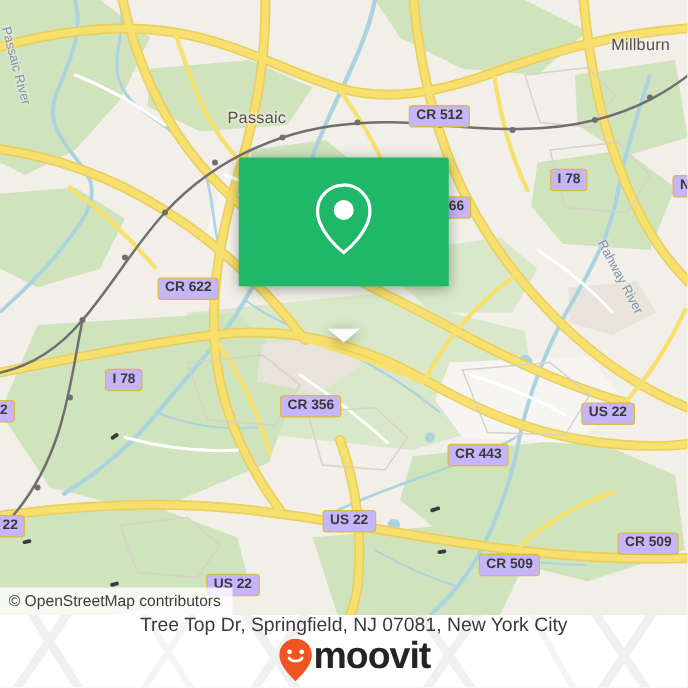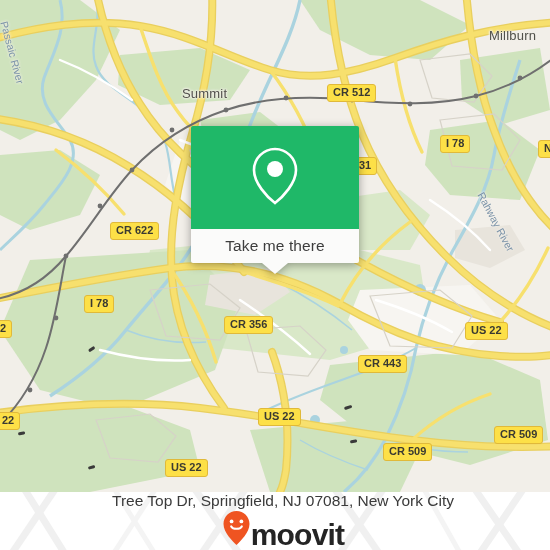--- a/index.html
+++ b/index.html
@@ -24,21 +24,21 @@
     text-shadow:0 0 3px #f2efe9,0 0 3px #f2efe9,0 0 2px #f2efe9,0 0 2px #f2efe9;
     pointer-events:none;
   }
   .river-label{
     position:absolute;color:#7a92a8;font-size:10.5px;white-space:nowrap;
     text-shadow:0 0 3px #f2efe9,0 0 3px #f2efe9;
     pointer-events:none;
   }
   
   .shield{
-    position:absolute;background:#fde047;border:1.5px solid #e0b93a;
+    position:absolute;background:#c4b5fd;border:1.5px solid #e0b93a;
     border-radius:3px;color:#3a3a32;font-size:11px;font-weight:bold;
     padding:1px 5px 2px;line-height:13px;white-space:nowrap;
     box-sizing:border-box;
   }
 
   
   .attribution{
     position:absolute;left:0;bottom:0;
     background:rgba(255,255,255,.78);
     color:#3c3c3c;font-size:12.5px;
@@ -76,21 +76,21 @@
     position:absolute;left:0;top:492px;width:550px;height:58px;
     background:#ffffff;overflow:hidden;
   }
   .footer-bg{position:absolute;left:0;top:0;width:550px;height:58px;}
   .footer-row{
     position:absolute;left:6px;top:0;width:550px;height:58px;
     display:flex;align-items:center;justify-content:space-between;
     padding:0 18px 0 22px;box-sizing:border-box;flex-direction:column;
   }
   .addr{color:#3a3a3a;font-size:15.5px;white-space:nowrap;}
-  .brand{display:flex;align-items:flex-end;gap:0;}
+  .brand{display:flex;align-items:flex-start;gap:0;}
   .brand-word{color:#242424;font-size:30px;font-weight:bold;letter-spacing:-.8px;line-height:30px;}
 </style>
 </head>
 <body>
 
 <div id="app">
 
   <div class="map">
     <svg viewBox="0 0 550 492" xmlns="http://www.w3.org/2000/svg">
       <defs>
@@ -223,58 +223,56 @@
       <g fill="#3a3a3a">
         <rect x="344" y="406" width="8" height="3" rx="1.4" transform="rotate(-18 348 407)"></rect>
         <rect x="88" y="466" width="7" height="3" rx="1.4" transform="rotate(-15 91 467)"></rect>
         <rect x="350" y="440" width="7" height="3" rx="1.4" transform="rotate(-10 353 441)"></rect>
         <rect x="18" y="432" width="7" height="3" rx="1.4" transform="rotate(-12 21 433)"></rect>
         <rect x="88" y="348" width="7" height="3" rx="1.4" transform="rotate(-35 91 349)"></rect>
       </g>
     </svg>
 
     <div>
-        <div class="place-label" style="left: 182px; top: 86px;">Summit</div>
+        <div class="place-label" style="left: 182px; top: 86px;">Passaic</div>
         <div class="place-label" style="left: 489px; top: 28px;">Millburn</div>
       </div>
     <div>
         <div class="river-label" style="left: 10px; top: 20px; transform: rotate(75deg); transform-origin: left top;">Passaic River</div>
         <div class="river-label" style="left: 486px; top: 190px; transform: rotate(62deg); transform-origin: left top;">Rahway River</div>
       </div>
     <div>
         <div class="shield" style="left: 327px; top: 84px;">CR 512</div>
         <div class="shield" style="left: 440px; top: 135px;">I 78</div>
-        <div class="shield" style="left: 353px; top: 157px;">31</div>
+        <div class="shield" style="left: 353px; top: 157px;">66</div>
         <div class="shield" style="left: 538px; top: 140px;">N</div>
-        <div class="shield" style="left: 110px; top: 222px;">CR 622</div>
+        <div class="shield" style="left: 126px; top: 222px;">CR 622</div>
         <div class="shield" style="left: 84px; top: 295px;">I 78</div>
         <div class="shield" style="left: -6px; top: 320px;">2</div>
         <div class="shield" style="left: 224px; top: 316px;">CR 356</div>
         <div class="shield" style="left: 465px; top: 322px;">US 22</div>
         <div class="shield" style="left: 358px; top: 355px;">CR 443</div>
         <div class="shield" style="left: 258px; top: 408px;">US 22</div>
         <div class="shield" style="left: -4px; top: 412px;">22</div>
         <div class="shield" style="left: 383px; top: 443px;">CR 509</div>
         <div class="shield" style="left: 494px; top: 426px;">CR 509</div>
         <div class="shield" style="left: 165px; top: 459px;">US 22</div>
       </div>
 
+    <div class="attribution">© OpenStreetMap contributors</div>
   </div>
 
   <div class="card">
     <div class="card-head">
       <span>
         <svg width="52" height="62" viewBox="0 0 52 62" xmlns="http://www.w3.org/2000/svg">
           <path d="M26 4 C14.4 4 5 13.4 5 25 C5 38 18 52 26 58 C34 52 47 38 47 25 C47 13.4 37.6 4 26 4 Z" fill="none" stroke="#ffffff" stroke-width="2.6"></path>
           <circle cx="26" cy="24" r="8" fill="#ffffff"></circle>
         </svg>
       </span>
-    </div>
-    <div class="card-body">
-      <span class="cta">Take me there</span>
     </div>
     <div class="card-tail"></div>
   </div>
 
   <div class="footer">
     <svg class="footer-bg" viewBox="0 0 550 58" xmlns="http://www.w3.org/2000/svg">
       <rect x="0" y="0" width="550" height="58" fill="#ffffff"></rect>
       <g stroke="#f0f0f0" stroke-width="7" fill="none">
         <path d="M20,-10 L70,70"></path>
           <path d="M60,-10 L6,70"></path>

